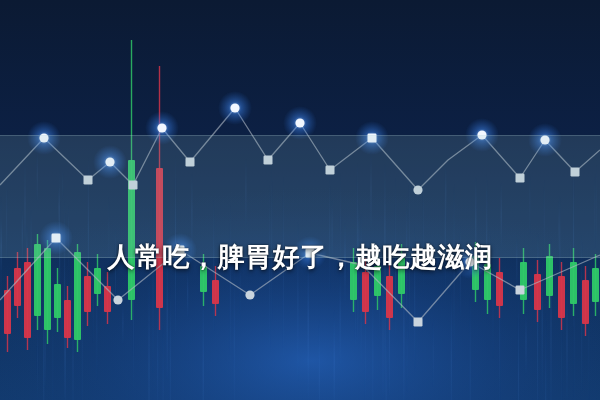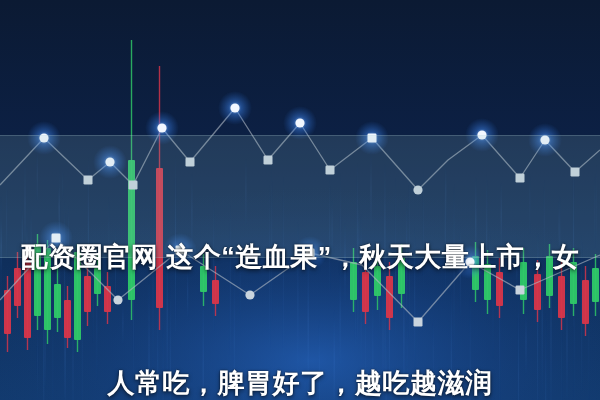--- a/index.html
+++ b/index.html
@@ -317,17 +317,16 @@
         <rect x="413.5" y="317.5" width="9" height="9" fill="#c9d4de" rx="1.2"></rect>
         <circle cx="470" cy="262" r="17" fill="url(#nodeGlow)"></circle>
         <circle cx="470" cy="262" r="4.6" fill="#f2f7ff"></circle>
         <rect x="515.5" y="285.5" width="9" height="9" fill="#c9d4de" rx="1.2"></rect>
       </g>
   </svg>
 
   <div id="midband"></div>
 
   <div id="headline">
-    <span class="hl-line">配资圈官网 这个“造血果”，秋天大量上市，女</span>
     <span class="hl-line">人常吃，脾胃好了，越吃越滋润</span>
   </div>
 
 </div>
 
 </body></html>

